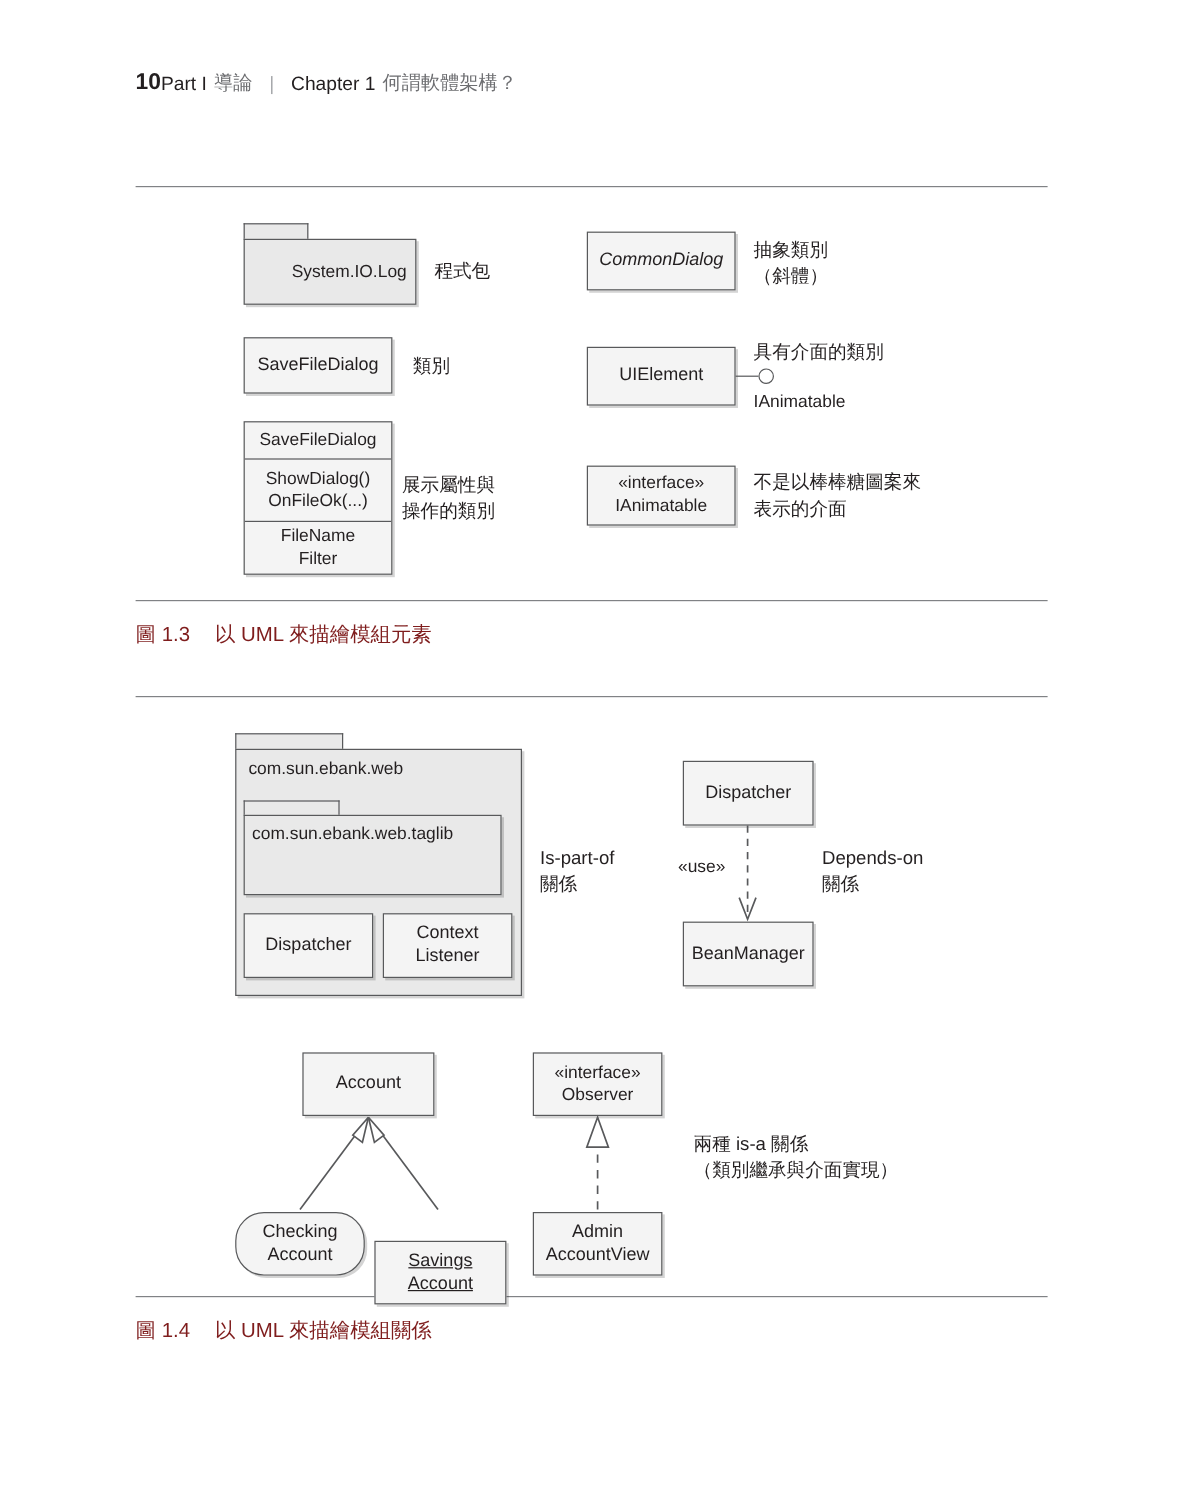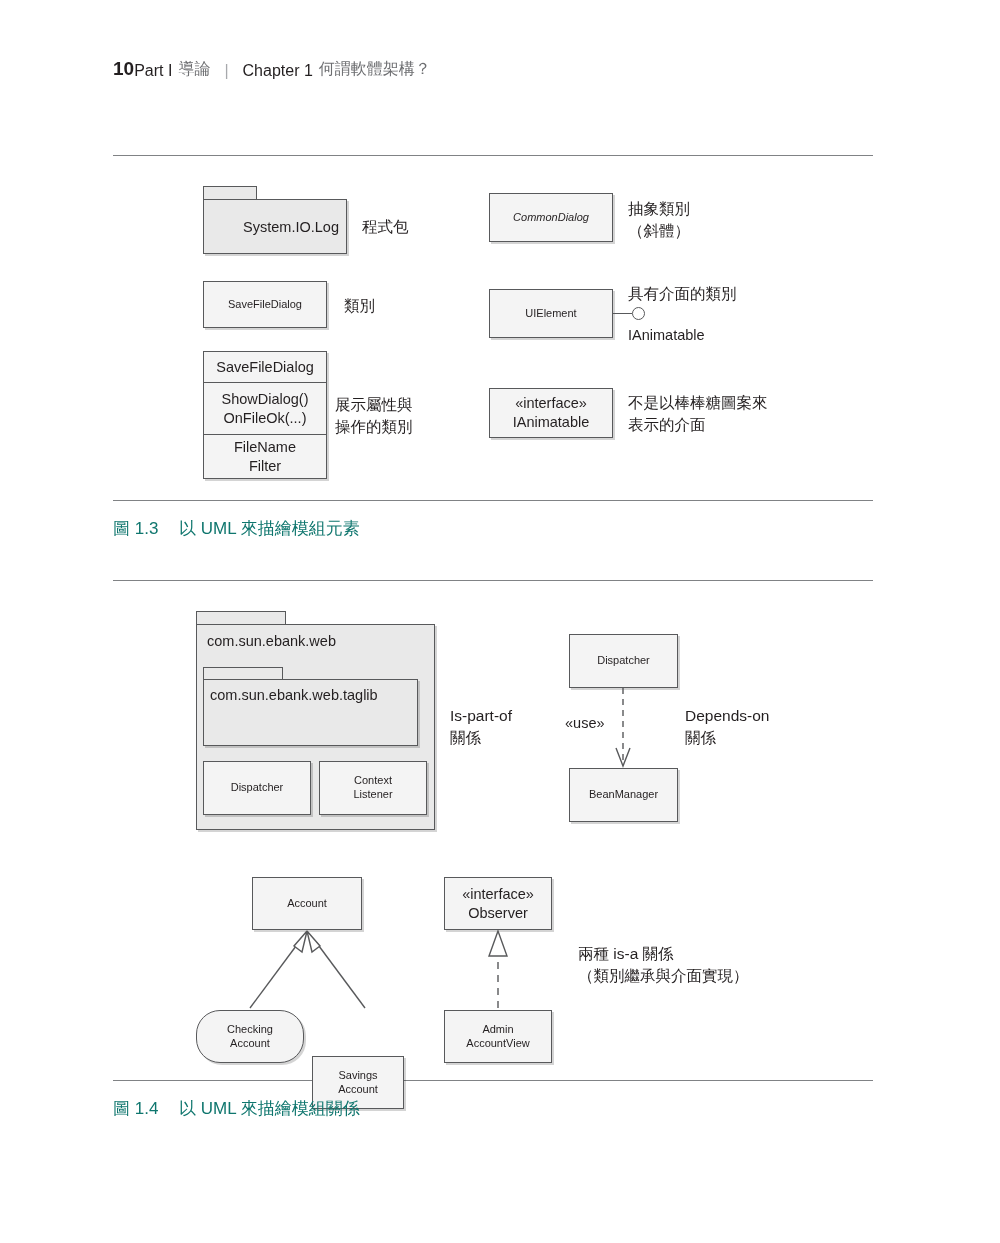--- a/index.html
+++ b/index.html
@@ -67,38 +67,38 @@
   #rule-top      { top: 155px; }
   #rule-fig13    { top: 500px; }
   #rule-fig14-top{ top: 580px; }
   #rule-fig14    { top: 1080px; }
 
   
   .fig-caption {
     position: absolute;
     left: 113px;
     font-size: 17px;
-    color: #0f766e;
+    color: #7f1d1d;
     white-space: nowrap;
   }
   .fig-caption .num { margin-right: 16px; }
   #caption-13 { top: 517px; }
   #caption-14 { top: 1097px; }
 
   
   .uml-box {
     position: absolute;
     box-sizing: border-box;
     border: 1.5px solid #58595b;
     background: #f2f2f2;
     display: flex;
     align-items: center;
     justify-content: center;
     text-align: center;
-    font-size: 11px;
+    font-size: 15px;
     line-height: 1.25;
     color: #231f20;
     box-shadow: 2px 2px 0 0 rgba(0,0,0,0.17);
   }
   .uml-box.plain { background: #f4f4f4; }
   .uml-box.italic { font-style: italic; }
 
   
   .pkg-tab {
     position: absolute;
@@ -256,21 +256,21 @@
 
 <div class="uml-box plain" style="left:569px; top:634px; width:109px; height:54px;">Dispatcher</div>
 <div class="uml-box plain" style="left:569px; top:768px; width:109px; height:54px;">BeanManager</div>
 <div class="annot" style="left:565px; top:713px; font-size:14.5px;">«use»</div>
 <div class="annot" style="left:685px; top:705px;">Depends-on
 關係</div>
 
 <div class="uml-box plain" style="left:252px; top:877px; width:110px; height:53px;">Account</div>
 <div class="uml-box plain" style="left:196px; top:1010px; width:108px; height:53px; white-space:pre-line;border-radius:24px;">Checking
 Account</div>
-<div class="uml-box plain" style="left:312px; top:1056px; width:92px; height:53px; white-space:pre-line;">Savings
+<div class="uml-box plain" style="left:312px; top:1034px; width:110px; height:53px; white-space:pre-line;text-decoration:underline;">Savings
 Account</div>
 
 <div class="uml-class" style="left:444px; top:877px; width:108px; height:53px;">
   <div class="compartment" style="height:53px; flex-direction:column;">
     <span>«interface»</span>
     <span>Observer</span>
   </div>
 </div>
 <div class="uml-box plain" style="left:444px; top:1010px; width:108px; height:53px; white-space:pre-line;">Admin
 AccountView</div>

